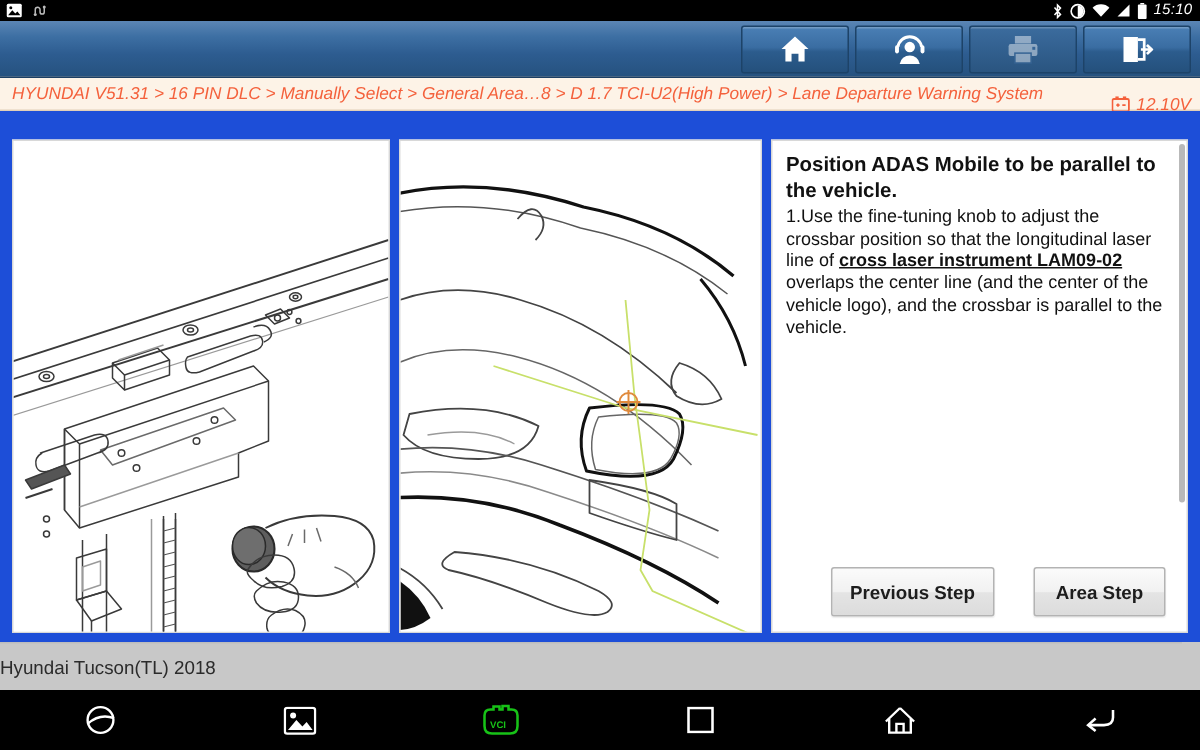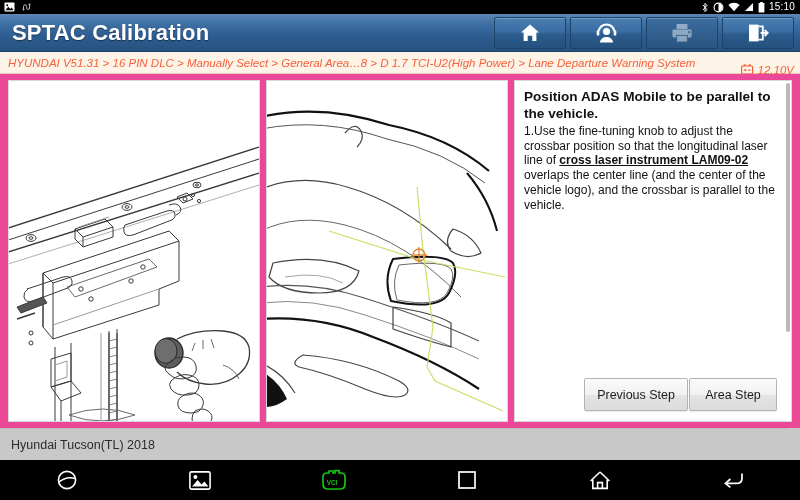--- a/index.html
+++ b/index.html
@@ -10,21 +10,21 @@
     -webkit-font-smoothing:antialiased;
   }
   .screen { position:relative; width:800px; height:500px; background:#c8c8c8; }
 
   
   .statusbar {
     height:14px; background:#000; display:flex; align-items:center;
     padding:0 5px 0 4px; color:#fff;
   }
   .sb-left { display:flex; align-items:center; gap:7px; }
-  .sb-right { margin-left:auto; display:flex; align-items:center; gap:4px; }
+  .sb-right { margin-left:auto; display:flex; align-items:center; gap:4px;font-style:italic; }
   .sb-time { font-size:10px; line-height:10px; letter-spacing:.2px; color:#fff; }
   .sb-ico { display:block; }
 
   
   .titlebar {
     height:38px; position:relative;
     background:linear-gradient(to bottom,#5b86b5 0%,#3d6fa3 28%,#2d5c90 60%,#26527f 100%);
     border-bottom:1px solid #1c3f63;
     display:flex; align-items:center;
   }
@@ -49,49 +49,49 @@
     display:flex; align-items:center; padding:0 6px 0 8px;
     color:#f4613c; font-size:11.5px; font-style:italic; white-space:nowrap;
   }
   .bc-path { overflow:hidden; text-overflow:ellipsis; }
   .bc-volt { margin-left:auto; display:flex; align-items:center; gap:4px; padding-left:6px;margin-top:14px; }
   .bc-volt-text { font-size:11.5px; font-style:italic; color:#f4613c; }
 
   
   .content {
     position:absolute; left:0; right:0; top:74px; bottom:72px;
-    background:#ec4899; padding:6px 8px 6px 8px; display:flex; gap:6px;
+    background:#1d4ed8; padding:19px 8px 6px 8px; display:flex; gap:6px;
   }
   .panel {
     background:#fff; border:1px solid #d8d8d8; position:relative; overflow:hidden;
   }
   .panel-img-a { width:252px; flex:0 0 252px; }
   .panel-img-b { width:242px; flex:0 0 242px; }
   .panel-text { flex:1 1 auto; padding:8px 10px 8px 9px; display:flex; flex-direction:column; position:relative; }
 
   .instr-title { font-size:13.6px; font-weight:bold; color:#111; line-height:1.24; }
   .instr-body { font-size:12px; color:#111; line-height:1.235; margin-top:1px; }
   .instr-body u { text-decoration:underline; font-weight:bold; }
 
-  .step-btns { margin-top:auto; display:flex; justify-content:flex-end; gap:1px; padding-right:4px; padding-bottom:2px; }
+  .step-btns { margin-top:auto; display:flex; justify-content:flex-end; gap:26px; padding-right:4px; padding-bottom:2px;font-weight:bold; }
   .step-btn {
     min-width:88px; height:33px; padding:0 12px;
     background:linear-gradient(to bottom,#fbfbfb 0%,#f1f1f1 50%,#e4e4e4 52%,#dcdcdc 100%);
     border:1px solid #b3b3b3; border-radius:2px;
     font-size:12.5px; color:#1d1d1d; display:flex; align-items:center; justify-content:center;
     box-shadow:0 1px 1px rgba(0,0,0,.08);
   }
 
   .vscroll { position:absolute; right:1px; top:2px; width:4px; bottom:2px; }
   .vscroll i { display:block; position:absolute; left:0; width:4px; top:0; height:74%; background:#b9b9b9; border-radius:2px; }
 
   
   .vehbar {
     position:absolute; left:0; right:12px; bottom:40px; height:32px;
-    background:#c8c8c8; display:flex; align-items:center; padding-left:11px;
+    background:#c8c8c8; display:flex; align-items:center; padding-left:0;
     border-top:1px solid #bdbdbd;
   }
   .vehbar span { font-size:12.5px; color:#2b2b2b; }
 
   
   .navbar {
     position:absolute; left:0; right:0; bottom:0; height:40px; background:#000;
     display:flex; align-items:center;
   }
   .nav-slot { flex:1 1 0; display:flex; align-items:center; justify-content:center; }
@@ -146,21 +146,20 @@
         <svg width="7" height="11" viewBox="0 0 7 11">
             <rect x="2.2" y="0" width="2.6" height="1" fill="#fff"></rect>
             <rect x="0.6" y="1" width="5.8" height="9.6" rx="0.6" fill="#fff"></rect>
           </svg>
       </span>
       <span class="sb-time">15:10</span>
     </div>
   </div>
 
   <div class="titlebar">
-    <div class="app-title">SPTAC Calibration</div>
     <div class="tb-buttons">
 
       <div class="tb-btn">
         <span>
           <svg width="22" height="21" viewBox="0 0 22 21">
               <path d="M11 2.4 L20 10.6 h-2.6 V19 h-4.1 v-5.2 h-4.6 V19 H4.6 v-8.4 H2 Z" fill="#fff"></path>
             </svg>
         </span>
       </div>
 

